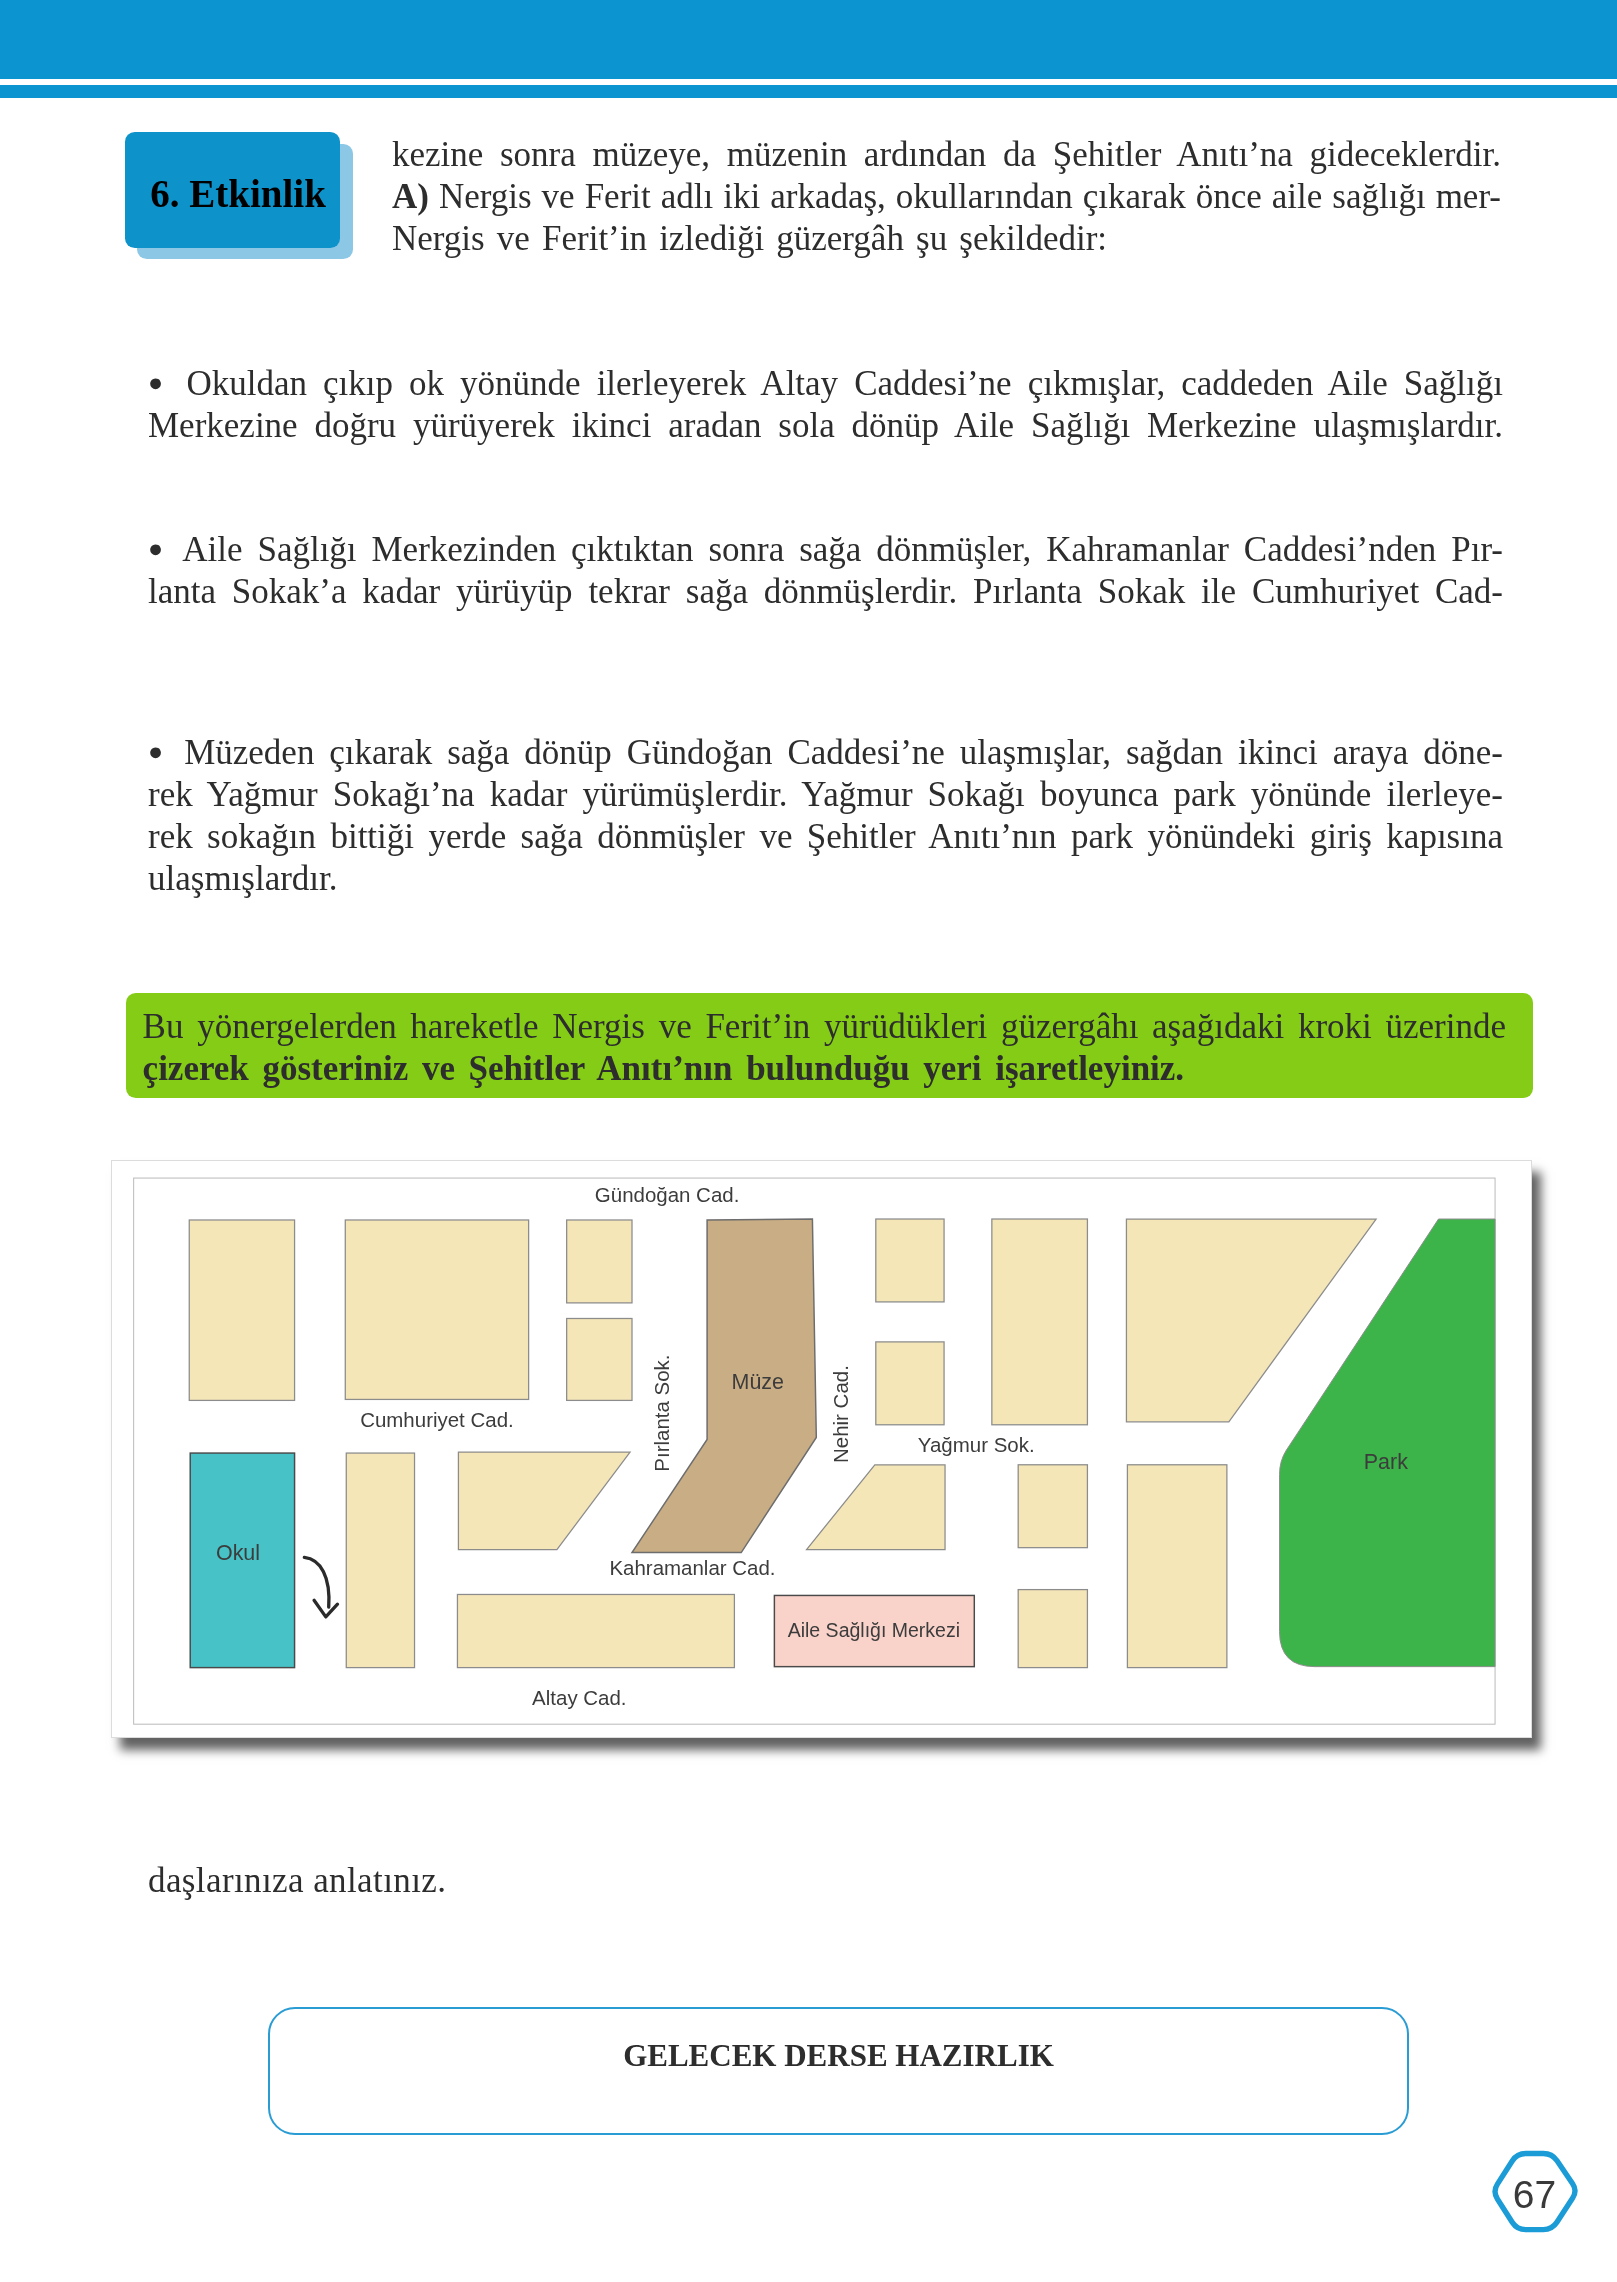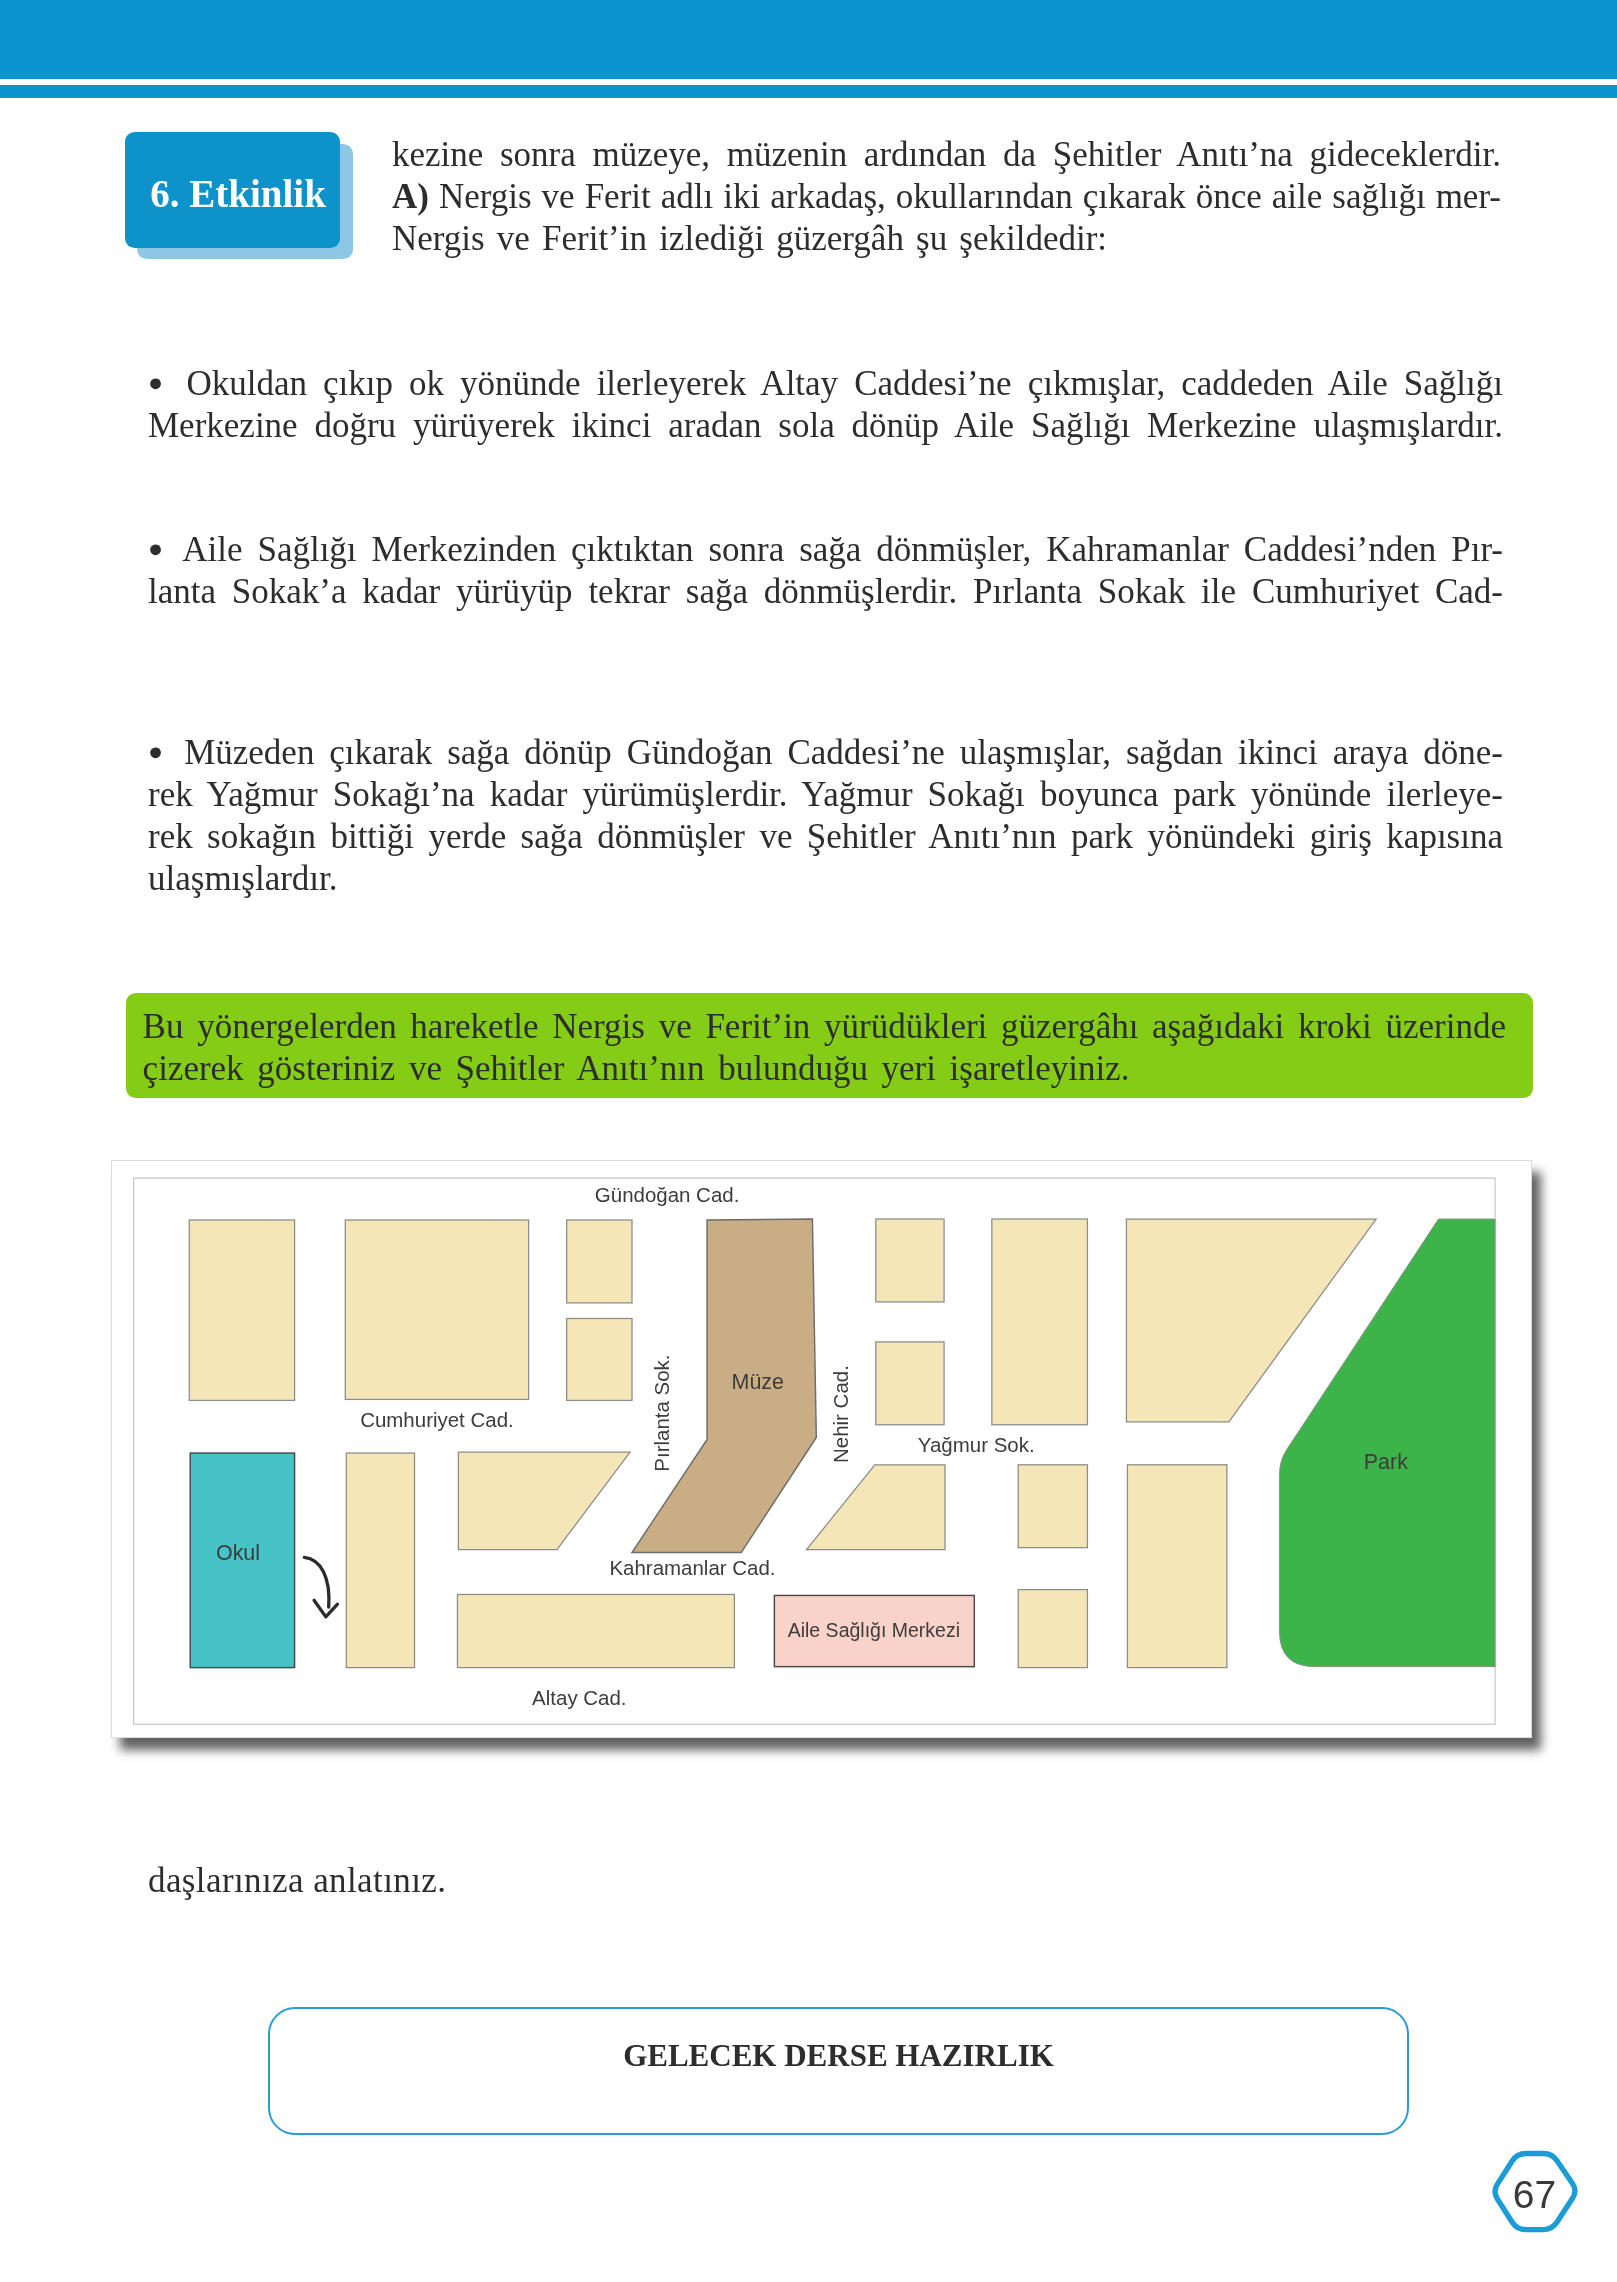--- a/index.html
+++ b/index.html
@@ -15,21 +15,21 @@
 <div class="abs" style="left:0;top:0;width:1618px;height:79px;background:#0b94cf;"></div>
 
 <div class="abs" style="left:0;top:79px;width:1618px;height:5.9px;background:#ffffff;"></div>
 
 <div class="abs" style="left:0;top:85px;width:1618px;height:12.7px;background:#0b94cf;"></div>
 
 <div class="abs" style="left:137px;top:144px;width:216px;height:115px;border-radius:9.8px;background:#8cc8e6;"></div>
 
 <div class="abs" style="left:125px;top:132px;width:215px;height:116px;border-radius:9.8px;background:#0d92ca;
      display:flex;align-items:center;justify-content:center;padding-right:8.8px;box-sizing:border-box;">
-  <span style="color:#ffffff;font-weight:bold;font-size:39px;position:relative;top:3.9px;margin-left:20px;">6. Etkinlik</span>
+  <span style="color:#000000;font-weight:bold;font-size:39px;position:relative;top:3.9px;margin-left:20px;">6. Etkinlik</span>
 </div>
 
 <div class="abs" style="left:392px;top:134px;width:1109px;">
   <div class="bl">kezine sonra müzeye, müzenin ardından da Şehitler Anıtı’na gideceklerdir.</div>
   <div class="bl"><b>A)</b> Nergis ve Ferit adlı iki arkadaş, okullarından çıkarak önce aile sağlığı mer-</div>
   <div class="bl-last" style="word-spacing:3.4px;">Nergis ve Ferit’in izlediği güzergâh şu şekildedir:</div>
 </div>
 
 <div class="abs" style="left:148px;top:362px;width:1355px;">
   <div class="bl"><span style="font-size:25px;vertical-align:3.9px;">●</span> Okuldan çıkıp ok yönünde ilerleyerek Altay Caddesi’ne çıkmışlar, caddeden Aile Sağlığı</div>
@@ -43,21 +43,21 @@
 
 <div class="abs" style="left:148px;top:731px;width:1355px;">
   <div class="bl"><span style="font-size:25px;vertical-align:3.9px;">●</span> Müzeden çıkarak sağa dönüp Gündoğan Caddesi’ne ulaşmışlar, sağdan ikinci araya döne-</div>
   <div class="bl">rek Yağmur Sokağı’na kadar yürümüşlerdir. Yağmur Sokağı boyunca park yönünde ilerleye-</div>
   <div class="bl">rek sokağın bittiği yerde sağa dönmüşler ve Şehitler Anıtı’nın park yönündeki giriş kapısına</div>
   <div class="bl-last">ulaşmışlardır.</div>
 </div>
 
 <div class="abs" style="left:126px;top:993px;width:1407px;height:105px;border-radius:9.8px;background:#84cc16;box-sizing:border-box;padding:13px 27px 0 16.6px;">
   <div class="bl">Bu yönergelerden hareketle Nergis ve Ferit’in yürüdükleri güzergâhı aşağıdaki kroki üzerinde</div>
-  <div class="bl-last" style="word-spacing:4.9px;">çizerek gösteriniz ve Şehitler Anıtı’nın bulunduğu yeri işaretleyiniz.</div>
+  <div class="bl-last" style="word-spacing:4.9px;font-weight:bold;">çizerek gösteriniz ve Şehitler Anıtı’nın bulunduğu yeri işaretleyiniz.</div>
 </div>
 
 <div class="abs" style="left:111px;top:1160px;width:1421px;height:578px;background:#ffffff;border:1.5px solid #dcdcdc;box-sizing:border-box;box-shadow:8.8px 11.7px 9.8px rgba(0,0,0,0.62);"></div>
 
 <svg class="abs" style="left:0;top:0;" width="1618" height="2282" viewBox="0 0 1659 2340">
 
   <rect x="137" y="1208" width="1396" height="560" fill="#ffffff" stroke="#b8b8b8" stroke-width="1"></rect>
 
   <rect x="194" y="1251" width="108" height="185" fill="#f5e6b8" stroke="#8c8c8c" stroke-width="1.3"></rect>
 

